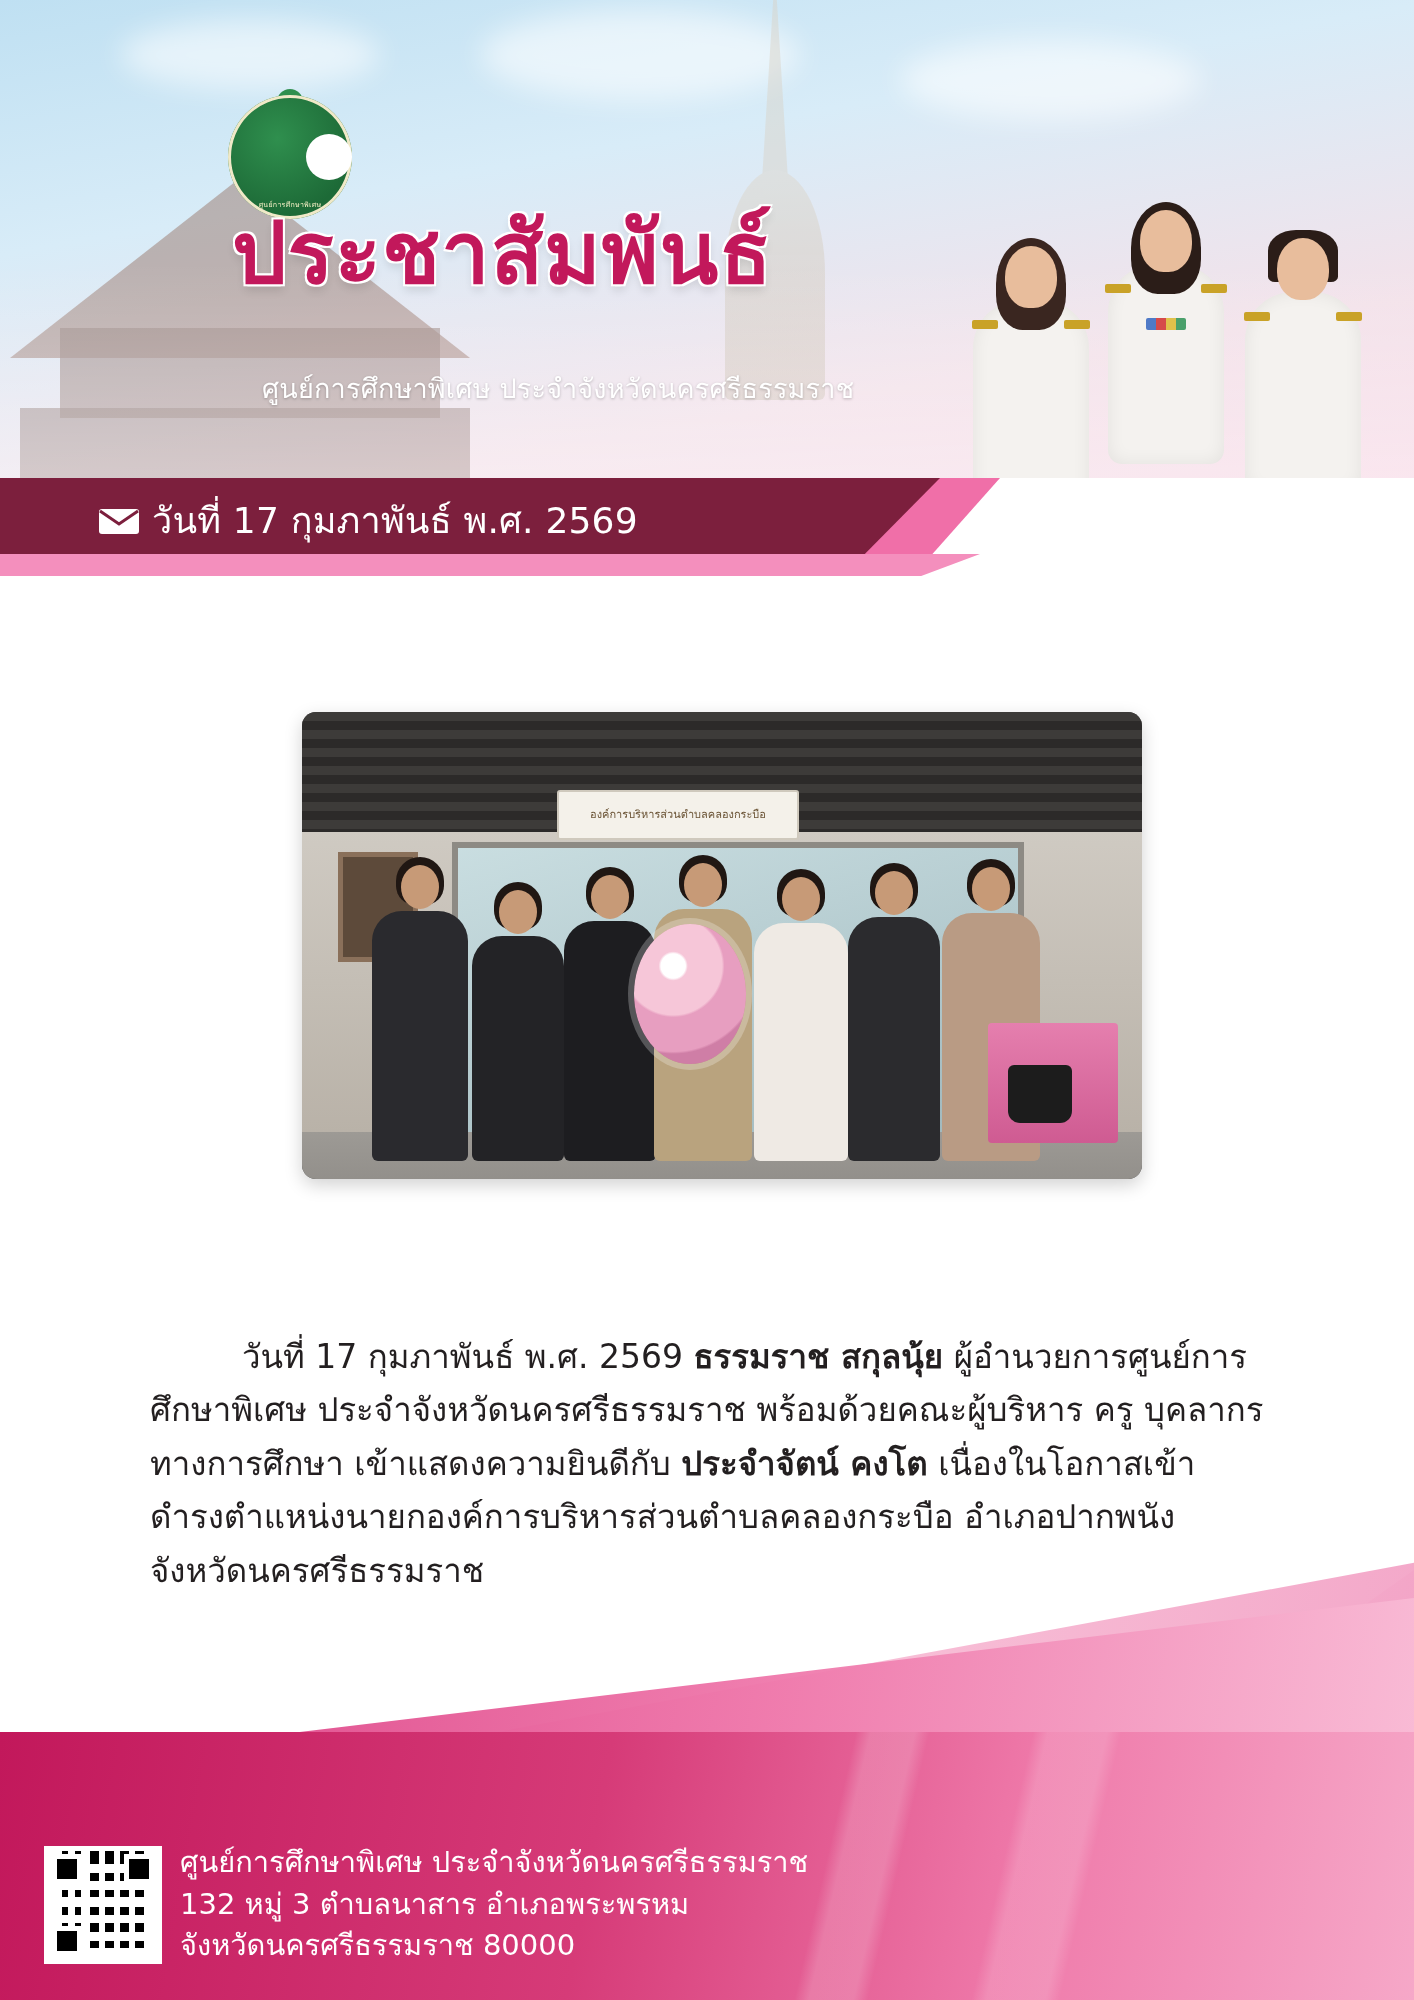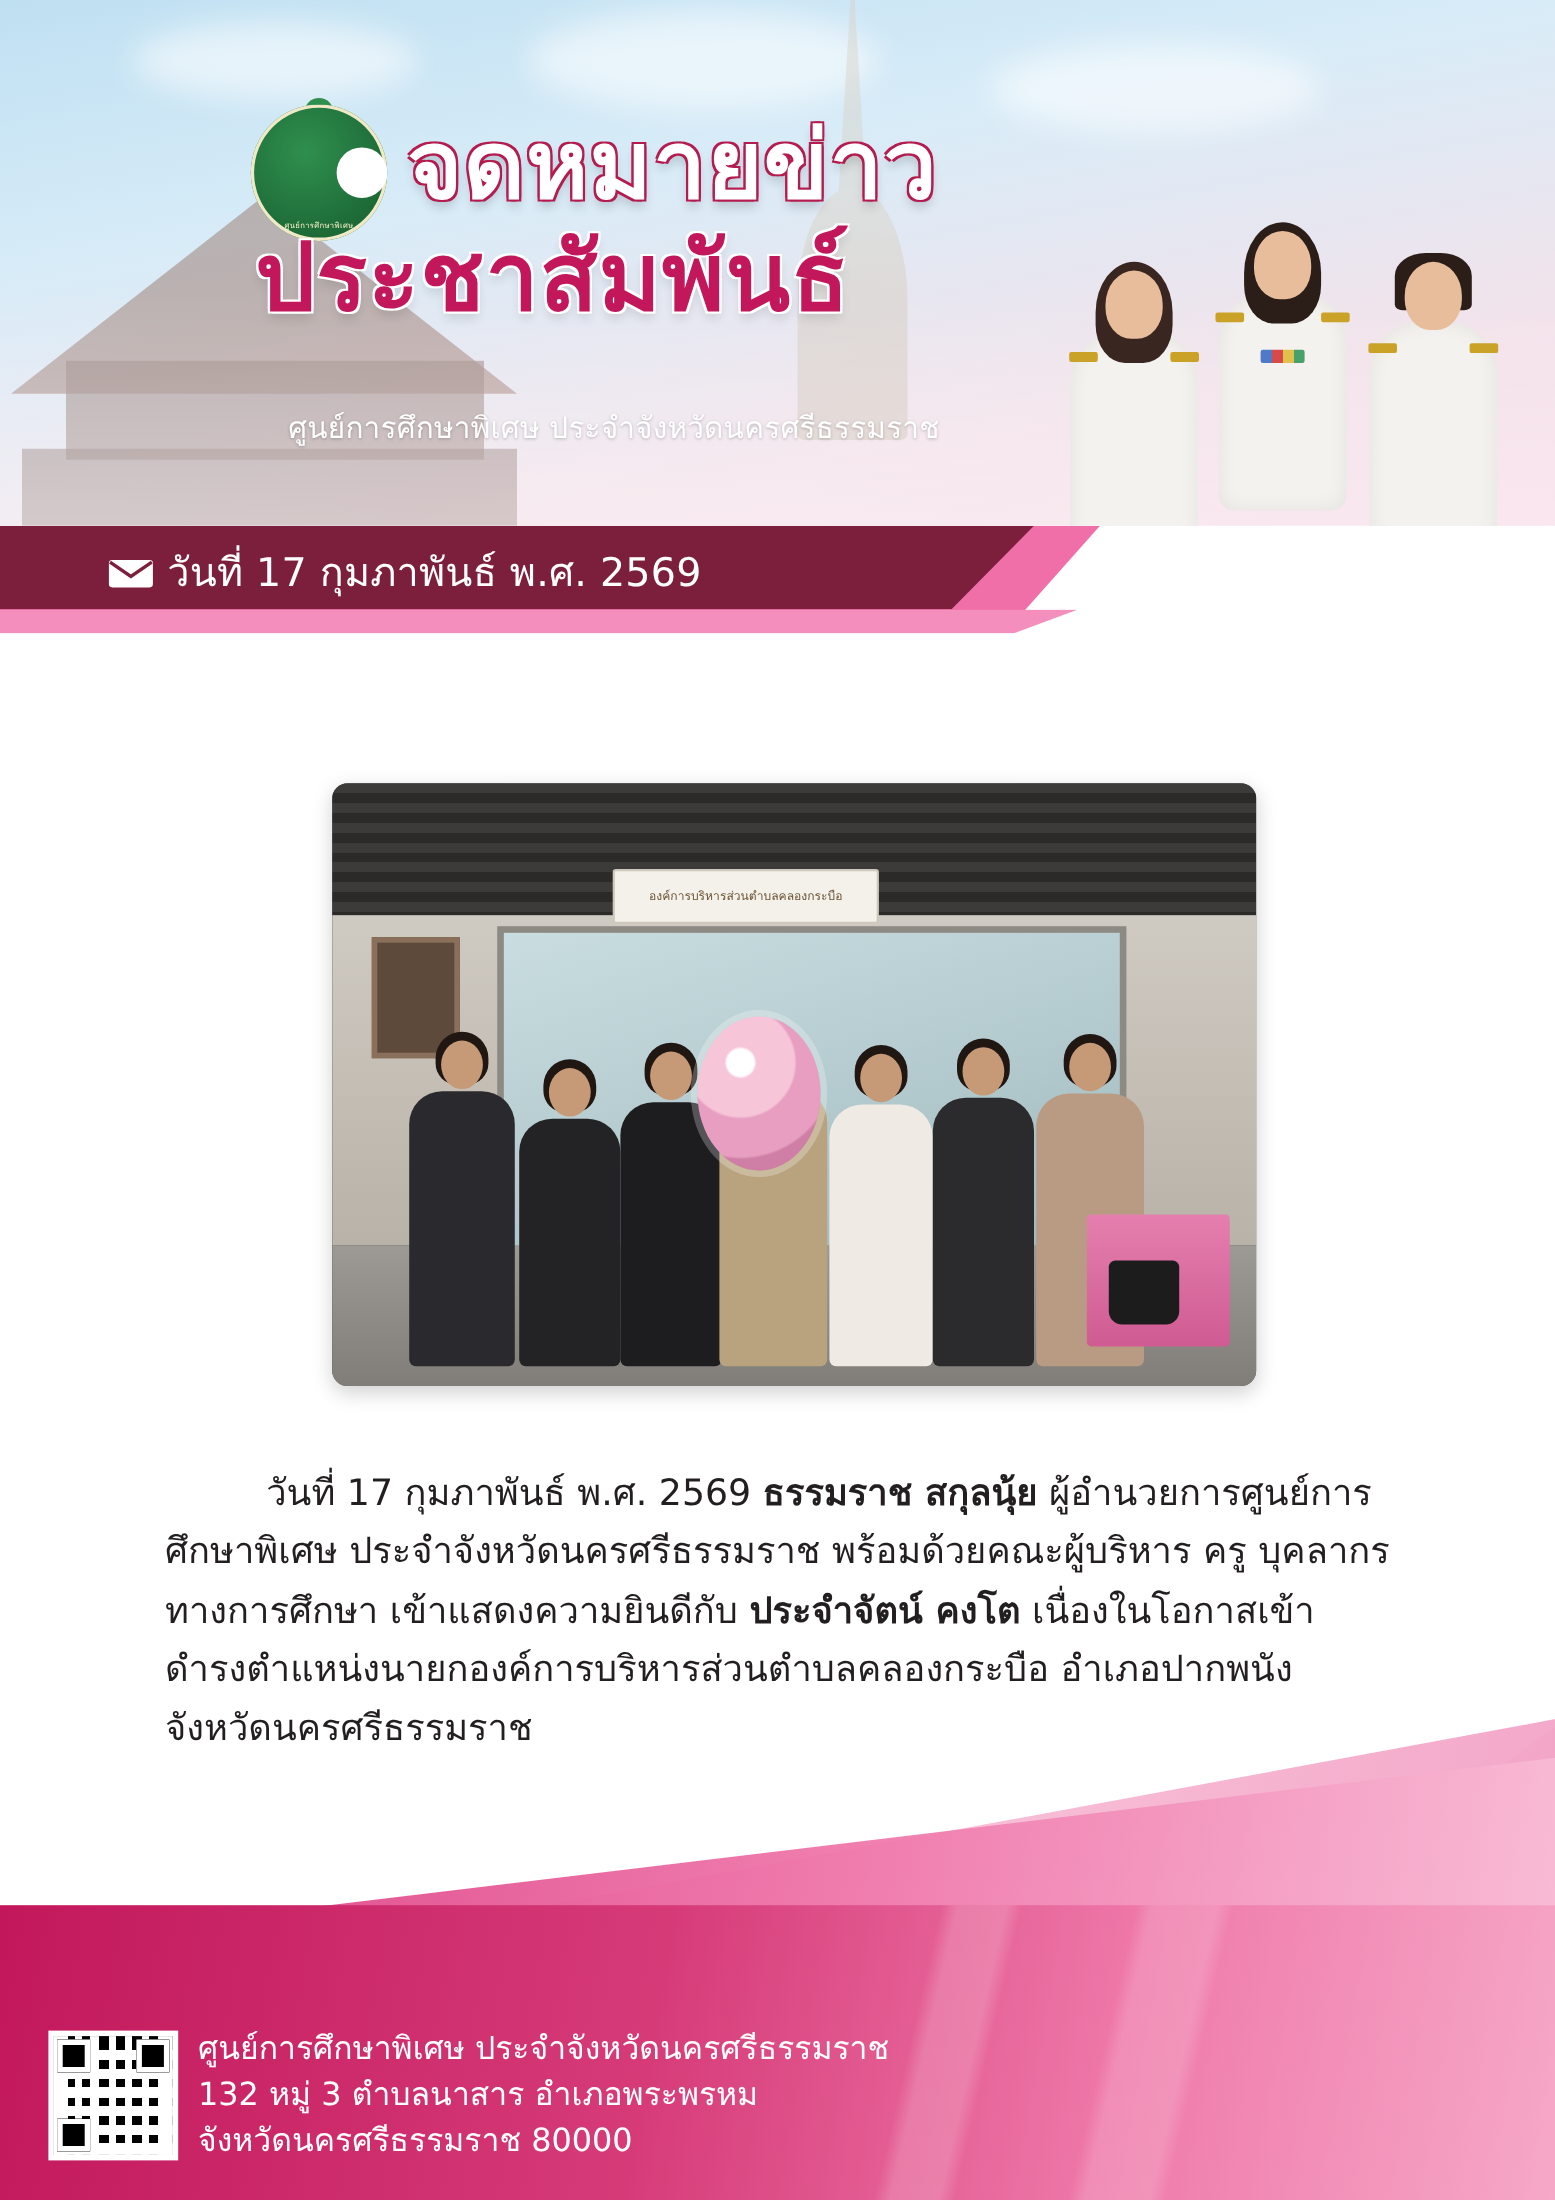--- a/index.html
+++ b/index.html
@@ -323,21 +323,21 @@
     width: 42px;
     height: 27px;
   }
 
   
   .photo-frame {
     position: absolute;
     left: 302px;
     top: 712px;
     width: 840px;
-    height: 548px;
+    height: 467px;
     border-radius: 14px;
     overflow: hidden;
     box-shadow: 0 6px 18px rgba(0,0,0,0.18);
     background: #4a4a4a;
   }
   .ph-ceiling {
     position: absolute; left:0; top:0; width:100%; height:120px;
     background: repeating-linear-gradient(180deg,#3d3b39 0 9px,#2c2a29 9px 18px);
   }
   .ph-wall {
@@ -530,21 +530,20 @@
   </div>
 
   <div class="logo-wrap">
     <div class="logo-top-leaf"></div>
     <div class="logo-circle">
       <div class="logo-flower"></div>
       <div class="logo-ring-text">ศูนย์การศึกษาพิเศษ</div>
     </div>
   </div>
 
-  <div class="title-main">จดหมายข่าว</div>
   <div class="title-sub">ประชาสัมพันธ์</div>
   <div class="title-org">ศูนย์การศึกษาพิเศษ ประจำจังหวัดนครศรีธรรมราช</div>
 </div>
 
 <div class="datebar-wrap">
   <div class="datebar-pink"></div>
   <div class="datebar-accent"></div>
   <div class="datebar-dark"></div>
   <svg class="mail-icon" viewBox="0 0 42 27">
     <rect x="1" y="1" width="40" height="25" rx="3" fill="#ffffff"></rect>

